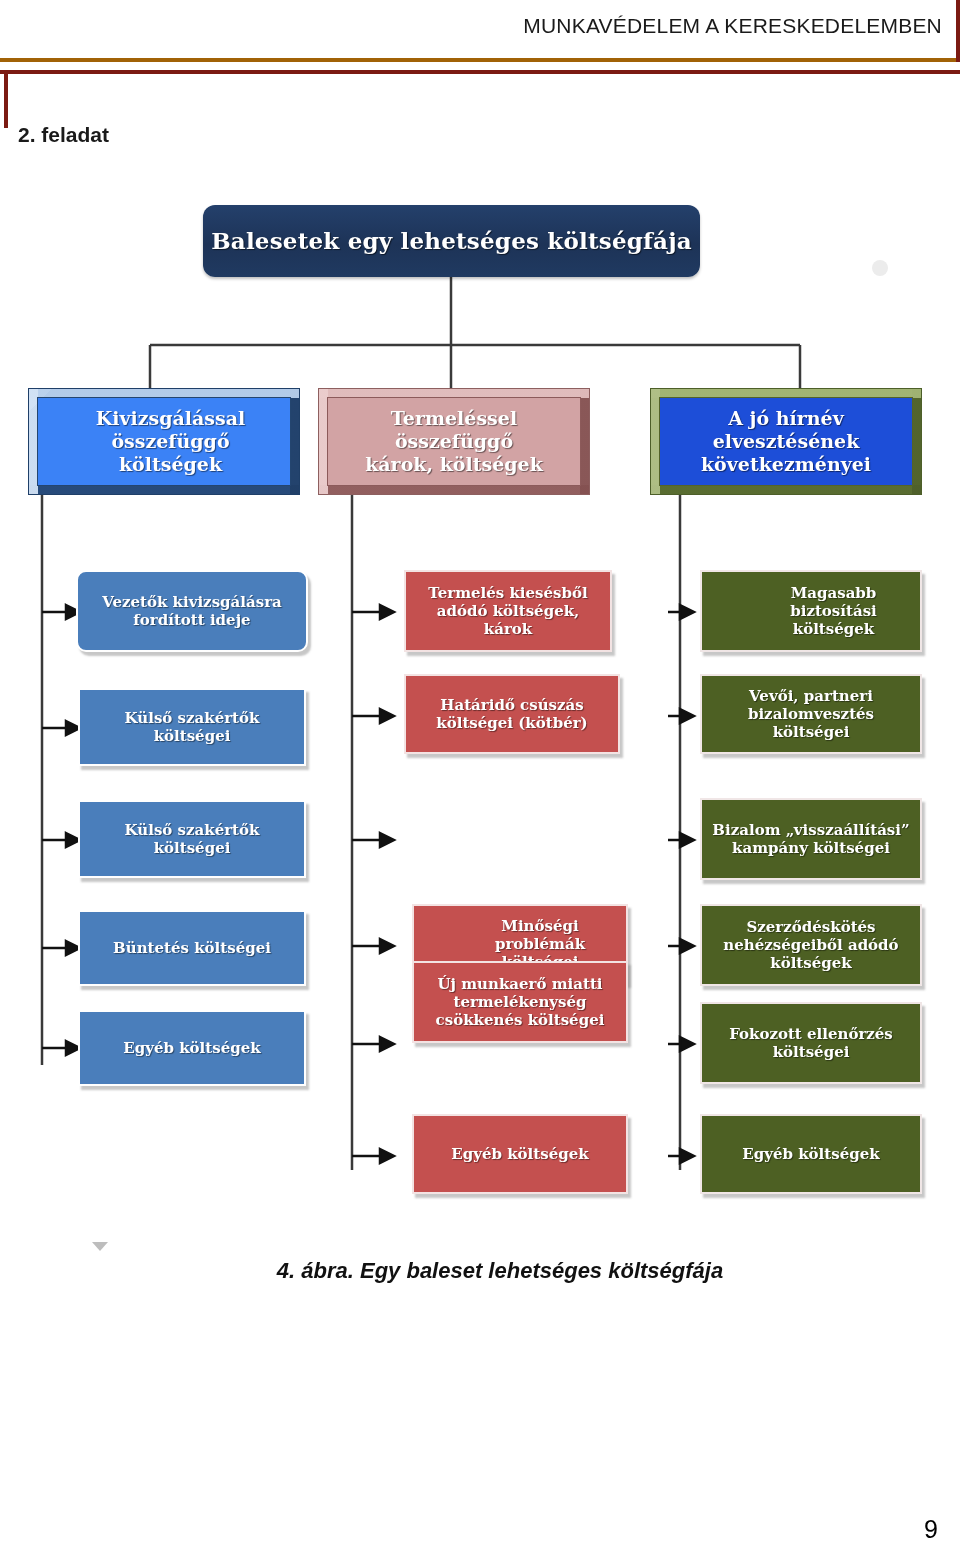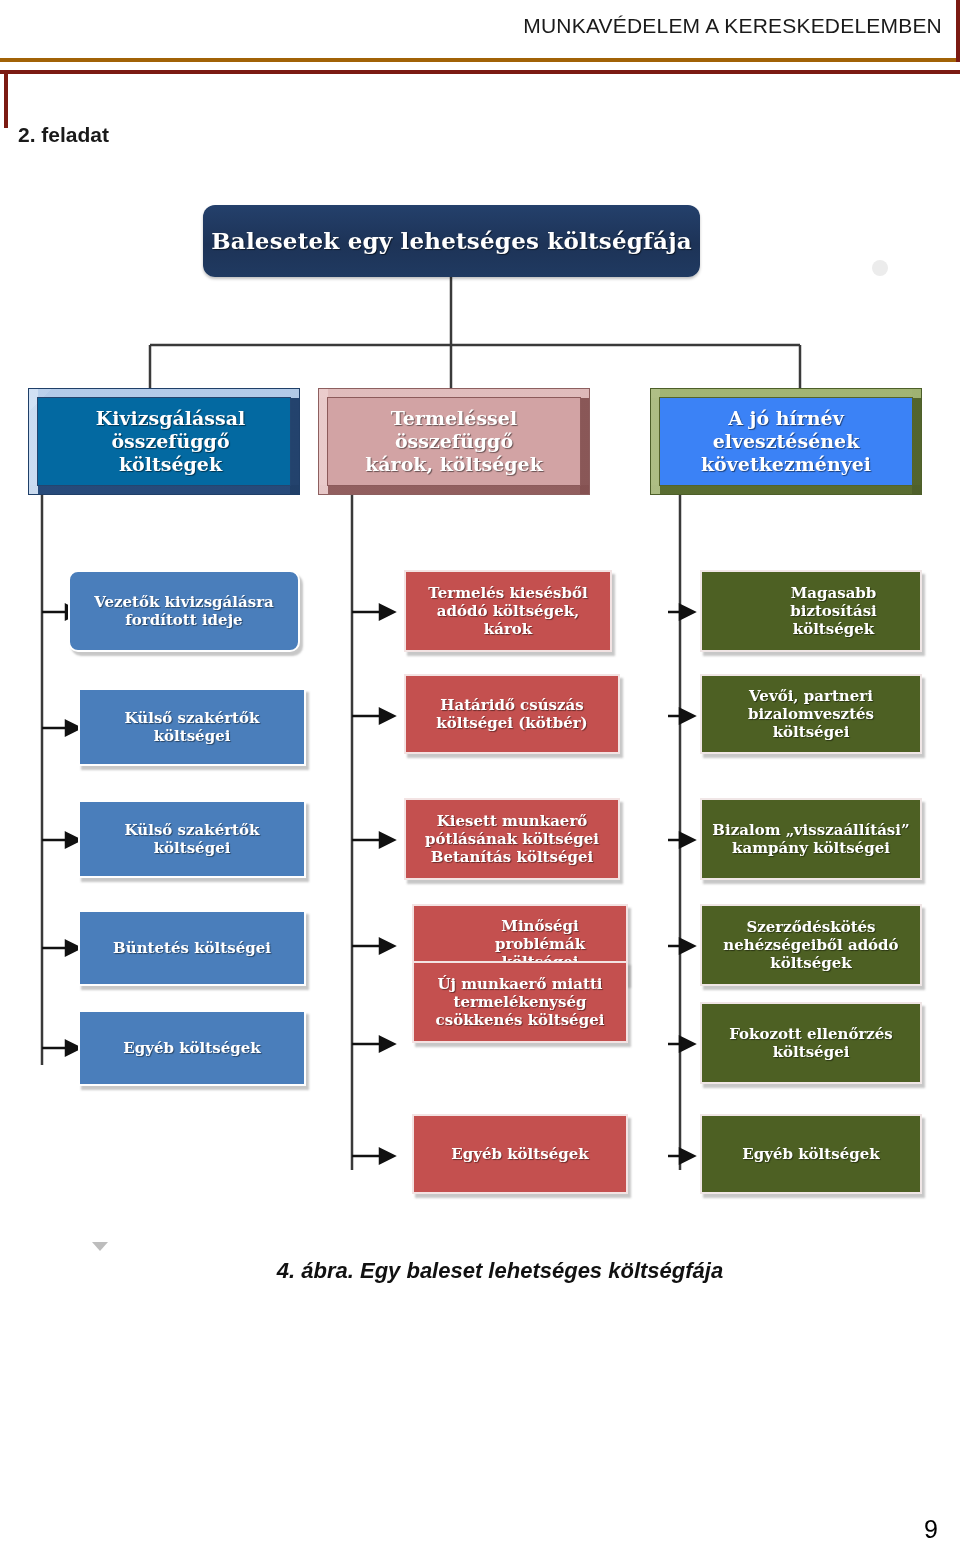--- a/index.html
+++ b/index.html
@@ -161,21 +161,21 @@
   }
   #cat-header-0 .bevel::before {
     content: "";
     position: absolute; inset: 0;
     background:
       linear-gradient(to right, rgba(210,226,245,0.95) 0 9px, transparent 9px),
       linear-gradient(to bottom, rgba(185,208,236,0.95) 0 9px, transparent 9px),
       linear-gradient(to left, rgba(32,62,102,0.9) 0 9px, transparent 9px),
       linear-gradient(to top, rgba(36,70,116,0.9) 0 9px, transparent 9px);
   }
-  #cat-header-0 .inner { background: #0369a1; border-color: #24456f; padding-left: 13px; }
+  #cat-header-0 .inner { background: #3b82f6; border-color: #24456f; padding-left: 13px; }
 
   
   #cat-header-1 { left: 318px; }
   #cat-header-1 .bevel {
     background: #c49a9a;
     border: 1px solid #8d5f5f;
     box-sizing: border-box;
   }
   #cat-header-1 .bevel::before {
     content: "";
@@ -197,21 +197,21 @@
   }
   #cat-header-2 .bevel::before {
     content: "";
     position: absolute; inset: 0;
     background:
       linear-gradient(to right, rgba(176,192,135,0.95) 0 9px, transparent 9px),
       linear-gradient(to bottom, rgba(163,182,118,0.95) 0 9px, transparent 9px),
       linear-gradient(to left, rgba(78,95,42,0.9) 0 9px, transparent 9px),
       linear-gradient(to top, rgba(85,104,46,0.9) 0 9px, transparent 9px);
   }
-  #cat-header-2 .inner { background: #3b82f6; border-color: #536329; }
+  #cat-header-2 .inner { background: #1d4ed8; border-color: #536329; }
 
   
   .leaf {
     position: absolute;
     box-sizing: border-box;
     display: flex;
     align-items: center;
     justify-content: center;
     border: 2px solid #ffffff;
     box-shadow: 3px 4px 2px rgba(130,130,130,0.45);
@@ -370,21 +370,21 @@
   <div class="cat-header" id="cat-header-2">
     <div class="bevel"></div>
     <div class="inner">
       <span class="node-text">
         <span>A jó hírnév elvesztésének</span><br>
         <span>következményei</span>
       </span>
     </div>
   </div>
 
-  <div class="leaf col-blue rounded" style="left:68px; top:410px; width:232px; height:82px;">
+  <div class="leaf col-blue rounded" style="left:76px; top:410px; width:232px; height:82px;">
     <span class="node-text">Vezetők kivizsgálásra fordított ideje</span>
   </div>
   <div class="leaf col-blue" style="left:78px; top:528px; width:228px; height:78px;">
     <span class="node-text">Külső szakértők költségei</span>
   </div>
   <div class="leaf col-blue" style="left:78px; top:640px; width:228px; height:78px;">
     <span class="node-text">Külső szakértők költségei</span>
   </div>
   <div class="leaf col-blue" style="left:78px; top:750px; width:228px; height:76px;">
     <span class="node-text">Büntetés költségei</span>
@@ -392,23 +392,20 @@
   <div class="leaf col-blue" style="left:78px; top:850px; width:228px; height:76px;">
     <span class="node-text">Egyéb költségek</span>
   </div>
 
   <div class="leaf col-red" style="left:404px; top:410px; width:208px; height:82px;">
     <span class="node-text">Termelés kiesésből adódó költségek, károk</span>
   </div>
   <div class="leaf col-red" style="left:404px; top:514px; width:216px; height:80px;">
     <span class="node-text">Határidő csúszás költségei (kötbér)</span>
   </div>
-  <div class="leaf col-red" style="left:404px; top:638px; width:216px; height:82px;">
-    <span class="node-text">Kiesett munkaerő pótlásának költségei Betanítás költségei</span>
-  </div>
   <div class="leaf col-red" style="left:412px; top:744px; width:216px; height:80px;padding-left:40px;">
     <span class="node-text">Minőségi problémák költségei</span>
   </div>
   <div class="leaf col-red" style="left:412px; top:801px; width:216px; height:82px;">
     <span class="node-text">Új munkaerő miatti termelékenység csökkenés költségei</span>
   </div>
   <div class="leaf col-red" style="left:412px; top:954px; width:216px; height:80px;">
     <span class="node-text">Egyéb költségek</span>
   </div>
 

